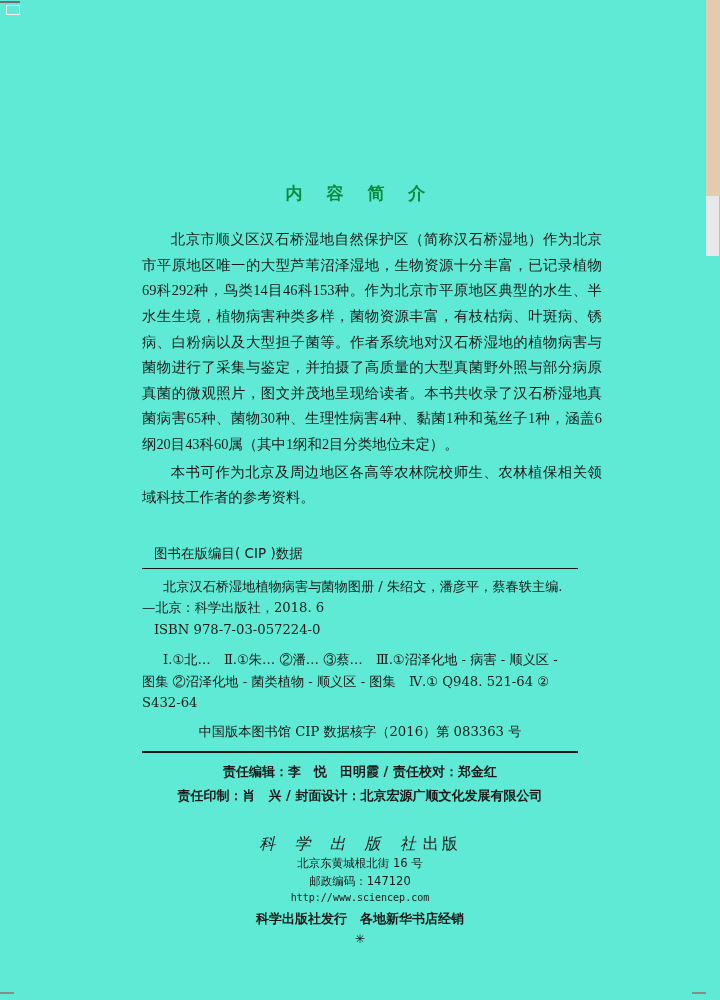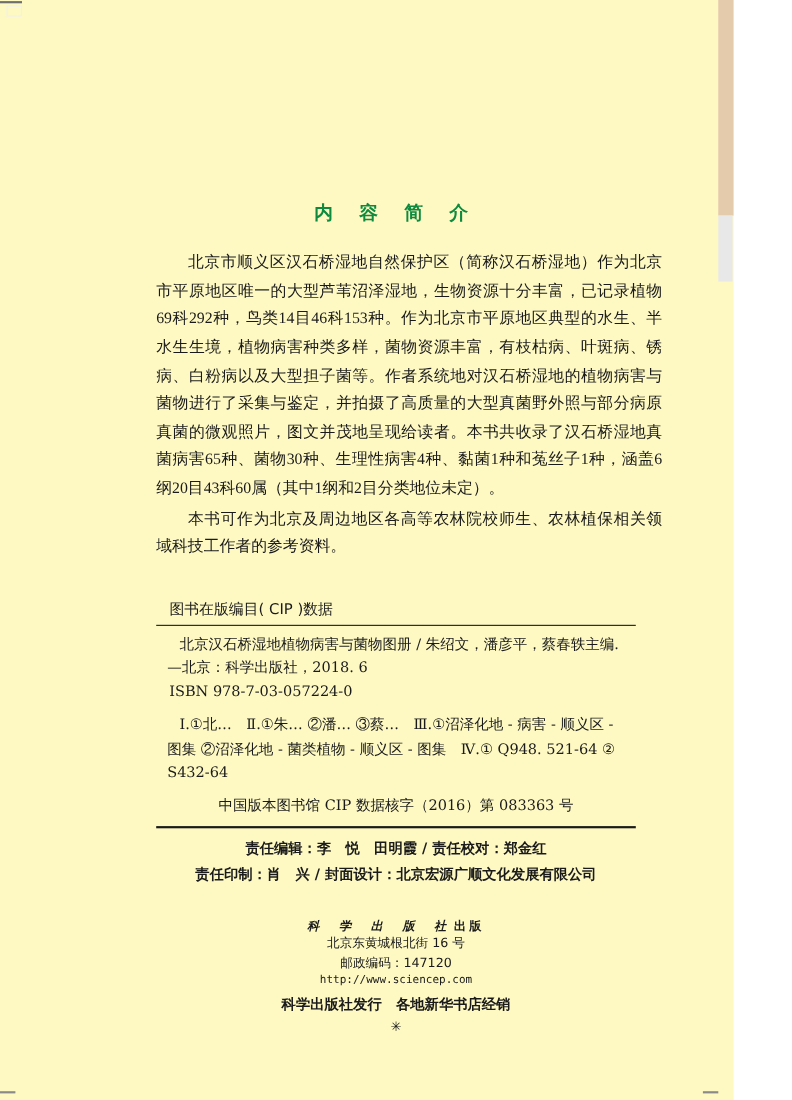--- a/index.html
+++ b/index.html
@@ -6,23 +6,23 @@
     margin: 0;
     padding: 0;
     background: #ffffff;
   }
   body {
     font-family: "DejaVu Serif", "Liberation Serif", serif;
     color: #1a1a1a;
   }
   .page {
     position: relative;
-    width: 667px;
+    width: 720px;
     height: 1000px;
-    background: #fef9c3;
+    background: #5eead4;
     overflow: hidden;
     box-sizing: border-box;
   }
 
   
   .scan-strip-tan {
     position: absolute;
     top: 0;
     right: 0;
     width: 14px;
@@ -103,21 +103,21 @@
     border-top: 2px solid #1a1a1a;
     height: 0;
     margin-top: 4px;
   }
   .cip-body {
     font-size: 13.2px;
     line-height: 1.62;
     padding: 7px 0 6px 0;
   }
   .cip-body .ind { text-indent: 1.6em; }
-  .cip-body .hang { text-indent: 0; margin-left: 10px; }
+  .cip-body .hang { text-indent: 0; }
   .cip-body .isbn { text-indent: 0.9em; }
   .cip-gap { height: 9px; }
   .cip-center {
     text-align: center;
     font-size: 13.2px;
     padding: 4px 0 6px 0;
   }
 
   
   .credits {
@@ -128,22 +128,22 @@
     line-height: 1.85;
     font-family: "DejaVu Serif", "Liberation Serif", serif;
   }
 
   
   .imprint {
     margin-top: 26px;
     text-align: center;
   }
   .imprint-press {
-    font-size: 11px;
-    font-weight: bold;
+    font-size: 16px;
+    font-weight: normal;
     letter-spacing: 3px;
     font-family: "DejaVu Serif", "Liberation Serif", serif;
   }
   .imprint-press .brand { letter-spacing: 7px; font-style: italic; }
   .imprint-line {
     font-size: 11.5px;
     line-height: 1.5;
     font-family: "DejaVu Sans", "Liberation Sans", sans-serif;
   }
   .imprint-url {

